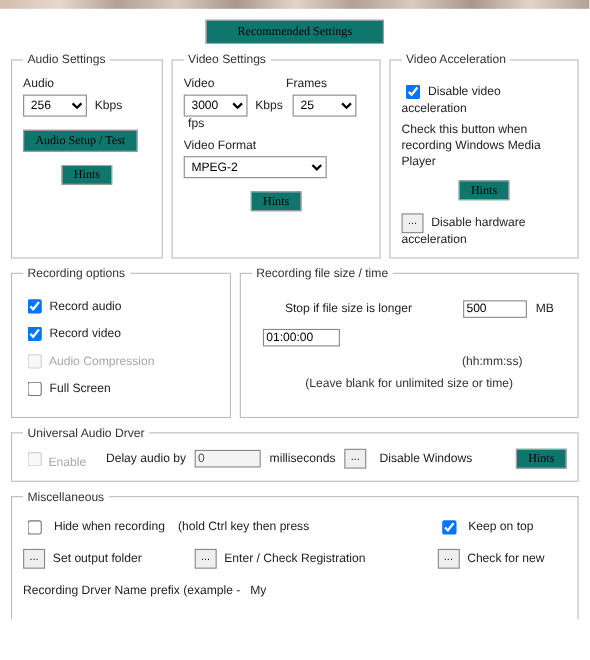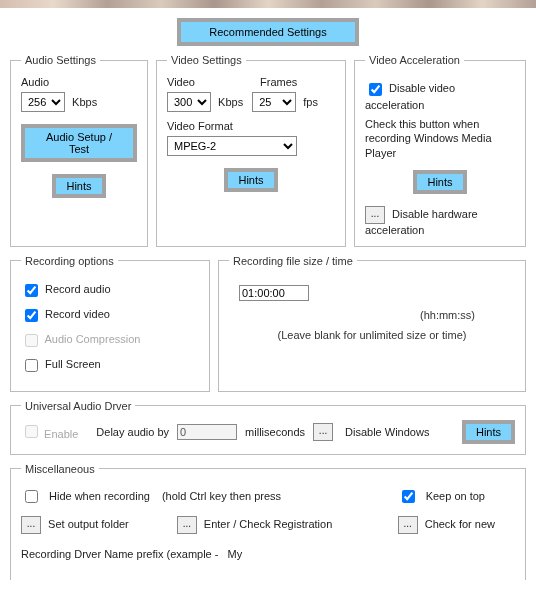--- a/index.html
+++ b/index.html
@@ -16,24 +16,24 @@
     height: 8px;
     background: linear-gradient(90deg,#b89078 0%,#d8c0a8 10%,#806050 20%,#c0a890 30%,#705040 40%,#d0b8a0 50%,#806050 60%,#c0a890 70%,#705040 80%,#d0b8a0 90%,#806050 100%);
     opacity:0.6;
   }
   .page { padding: 6px 10px 10px 10px; }
 
   .center-row { text-align:center; margin:4px 0 8px 0; }
 
   .btn {
     display:inline-block;
-    background:#7dd3fc;
-    border:4px solid #a3a3a3;
+    background:#0f766e;
+    border:1px solid #a3a3a3;
     padding:3px 10px;
-    font-family:Liberation Sans, sans-serif;
+    font-family:Liberation Serif, serif;
     font-size:11px;
     cursor:pointer;
   }
   .btn-big { padding:4px 28px; }
   .btn-sm { padding:2px 10px; }
 
   fieldset.group {
     border:1px solid #bcbcbc;
     margin:0 0 8px 0;
     padding:8px 10px 10px 10px;
@@ -59,21 +59,21 @@
   .inline { display:inline-block; vertical-align:middle; }
 
   select, input[type=text] {
     font-family:inherit;
     font-size:11px;
     border:1px solid #888;
     background:#fff;
     padding:1px 2px;
   }
   select { height:20px; }
-  .w50 { width:44px; }
+  .w50 { width:58px; }
   .w60 { width:60px; }
   .w70 { width:70px; }
   .w120 { width:130px; }
 
   .unit { margin-left:4px; }
 
   .check-row { margin:6px 0; }
   .check-row input { vertical-align:middle; margin-right:4px; }
   .disabled-text { color:#a8a8a8; }
 
@@ -201,20 +201,25 @@
       </div>
       <div class="check-row">
         <input type="checkbox" style="">
         <span>Full Screen</span>
       </div>
     </fieldset>
 
     <fieldset class="group col-recfile">
       <legend>Recording file size / time</legend>
 
+      <div class="rec-line">
+        <span class="rlabel">Stop if file size is longer</span>
+        <span class="rinput"><input type="text" class="w50" value="500" style=""></span>
+        <span class="runit">MB</span>
+      </div>
 
       <div class="rec-line">
         <span class="rinput"><input type="text" class="w70" value="01:00:00" style=""></span>
         <span class="runit"></span>
       </div>
       <div class="rightnote">(hh:mm:ss)</div>
 
       <div class="subnote">(Leave blank for unlimited size or time)</div>
     </fieldset>
   </div>

